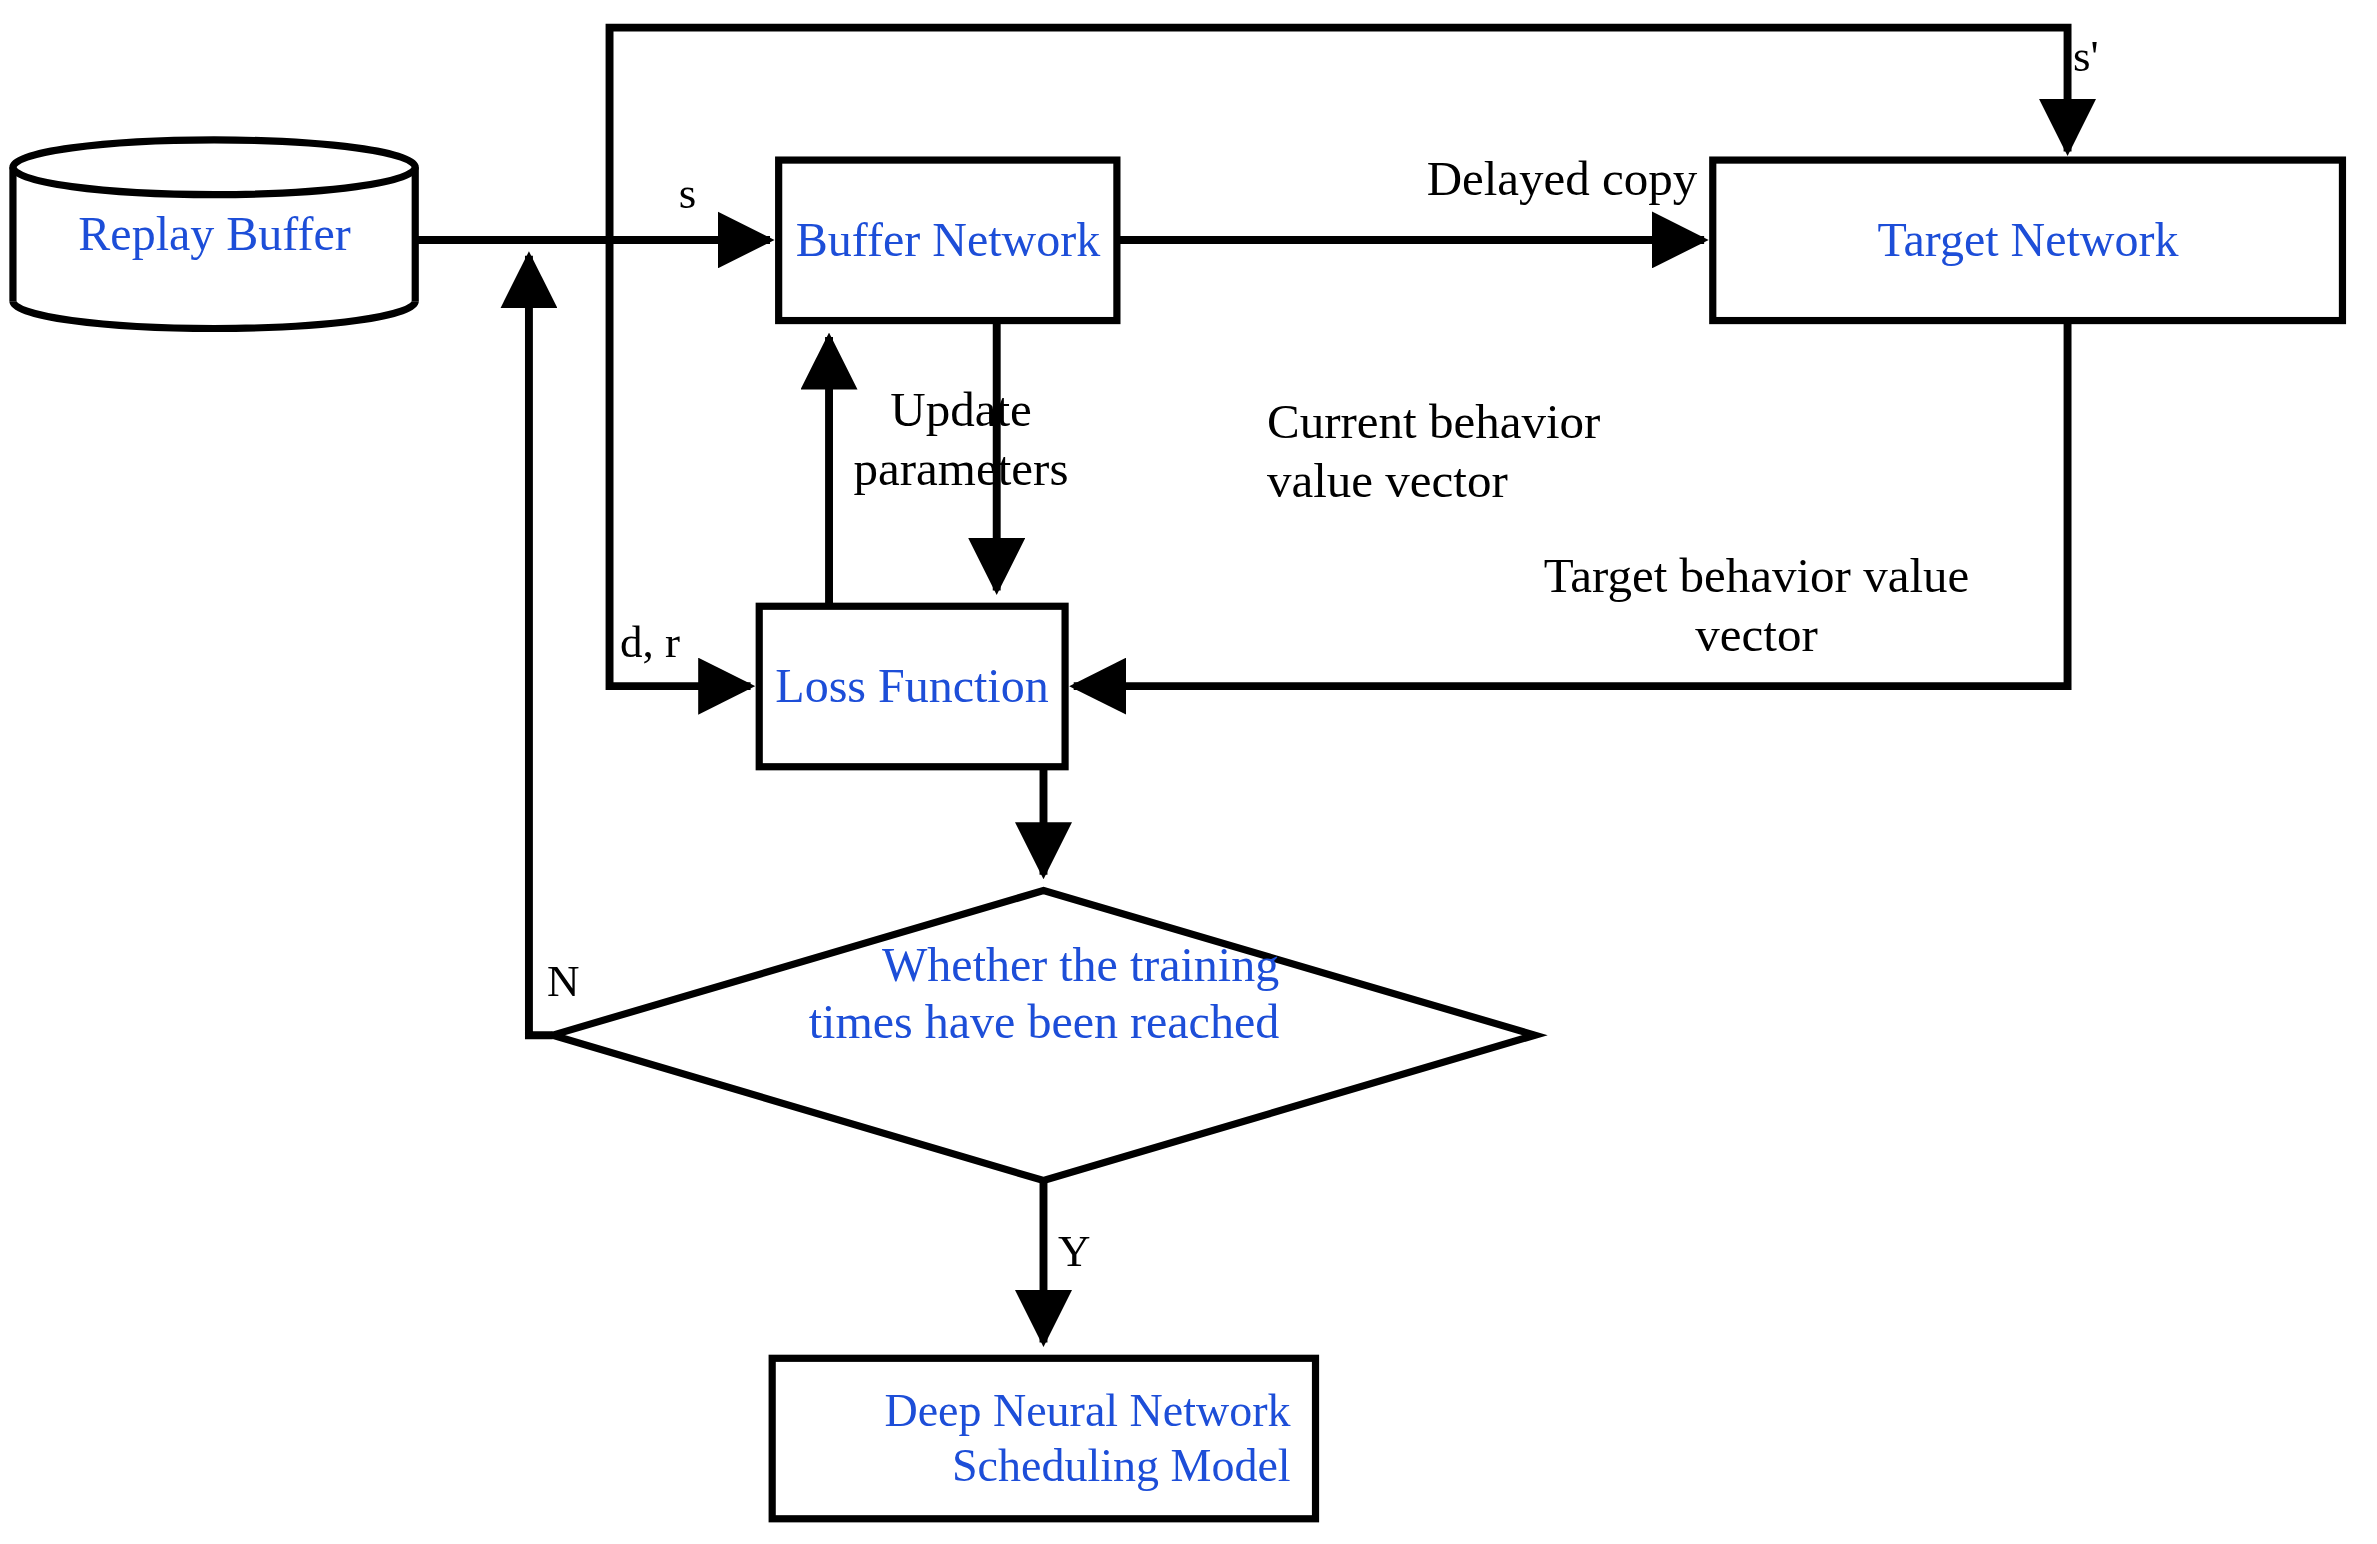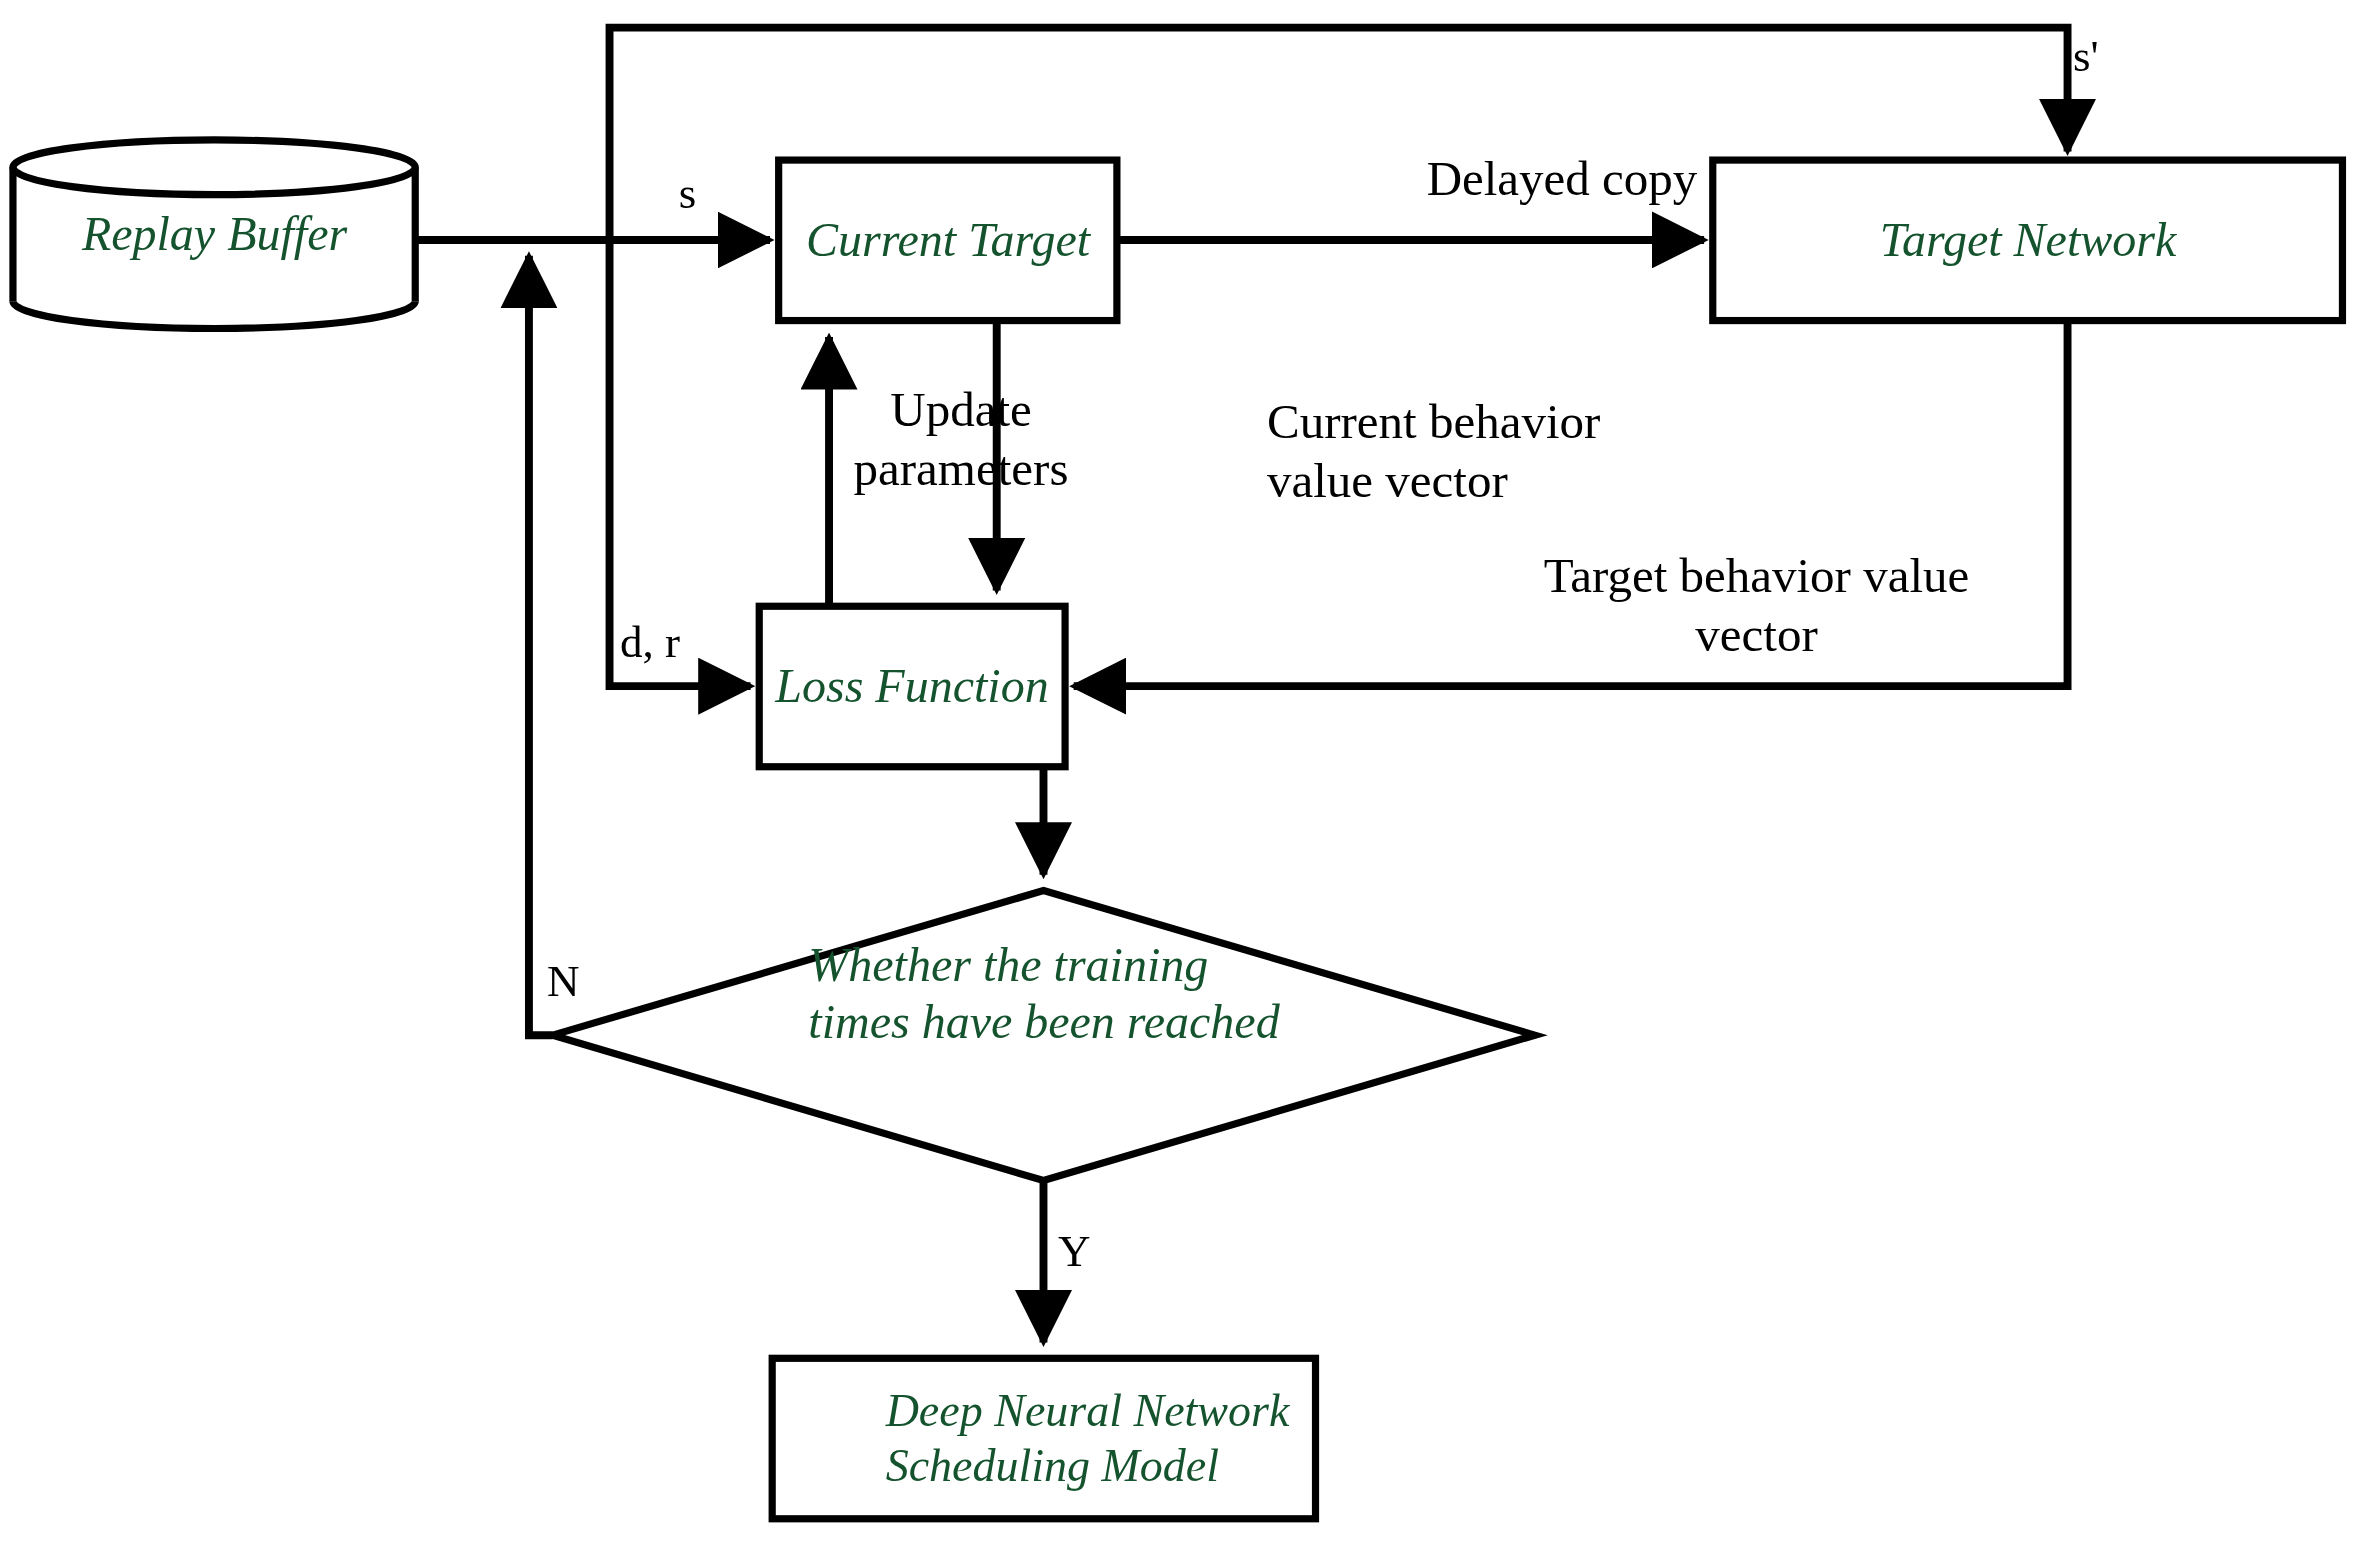--- a/index.html
+++ b/index.html
@@ -23,26 +23,25 @@
     left: 0;
     top: 0;
     width: 2377px;
     height: 1545px;
   }
   .node-text {
     position: absolute;
     display: flex;
     align-items: center;
     justify-content: center;
-    text-align: left;
-    color: #14532d;
+    text-align: right;
+    color: #1d4ed8;
     line-height: 1.18;
     white-space: pre-line;
     pointer-events: none;
-    font-style: italic;
   }
   .edge-label {
     position: absolute;
     color: #000000;
     text-align: center;
     line-height: 1.2;
     white-space: pre-line;
   }
   .t-node { font-size: 48px; }
   .t-node-sm { font-size: 46px; }
@@ -99,21 +98,21 @@
 
       <path d="M 768 1438 L 735 1438 L 735 355" marker-end="url(#arrow)" stroke-width="11"></path>
 
       <path d="M 1450 1640 L 1450 1865" marker-end="url(#arrow)" stroke-width="11"></path>
 
     </g>
   </svg>
 
   <div class="node-text t-node" style="left:13px; top:167px; width:403px; height:134px;">Replay Buffer</div>
 
-  <div class="node-text t-node" style="left:779px; top:160px; width:338px; height:161px;">Current Target</div>
+  <div class="node-text t-node" style="left:779px; top:160px; width:338px; height:161px;">Buffer Network</div>
 
   <div class="node-text t-node" style="left:1713px; top:160px; width:630px; height:161px;">Target Network</div>
 
   <div class="node-text t-dec" style="left:720px; top:936px; width:648px; height:115px;">Whether the training
 times have been reached</div>
 
   <div class="node-text t-node" style="left:759px; top:606px; width:306px; height:161px;">Loss Function</div>
 
   <div class="node-text t-node-sm" style="left:816px; top:1358px; width:543px; height:161px;">Deep Neural Network
 Scheduling Model</div>

